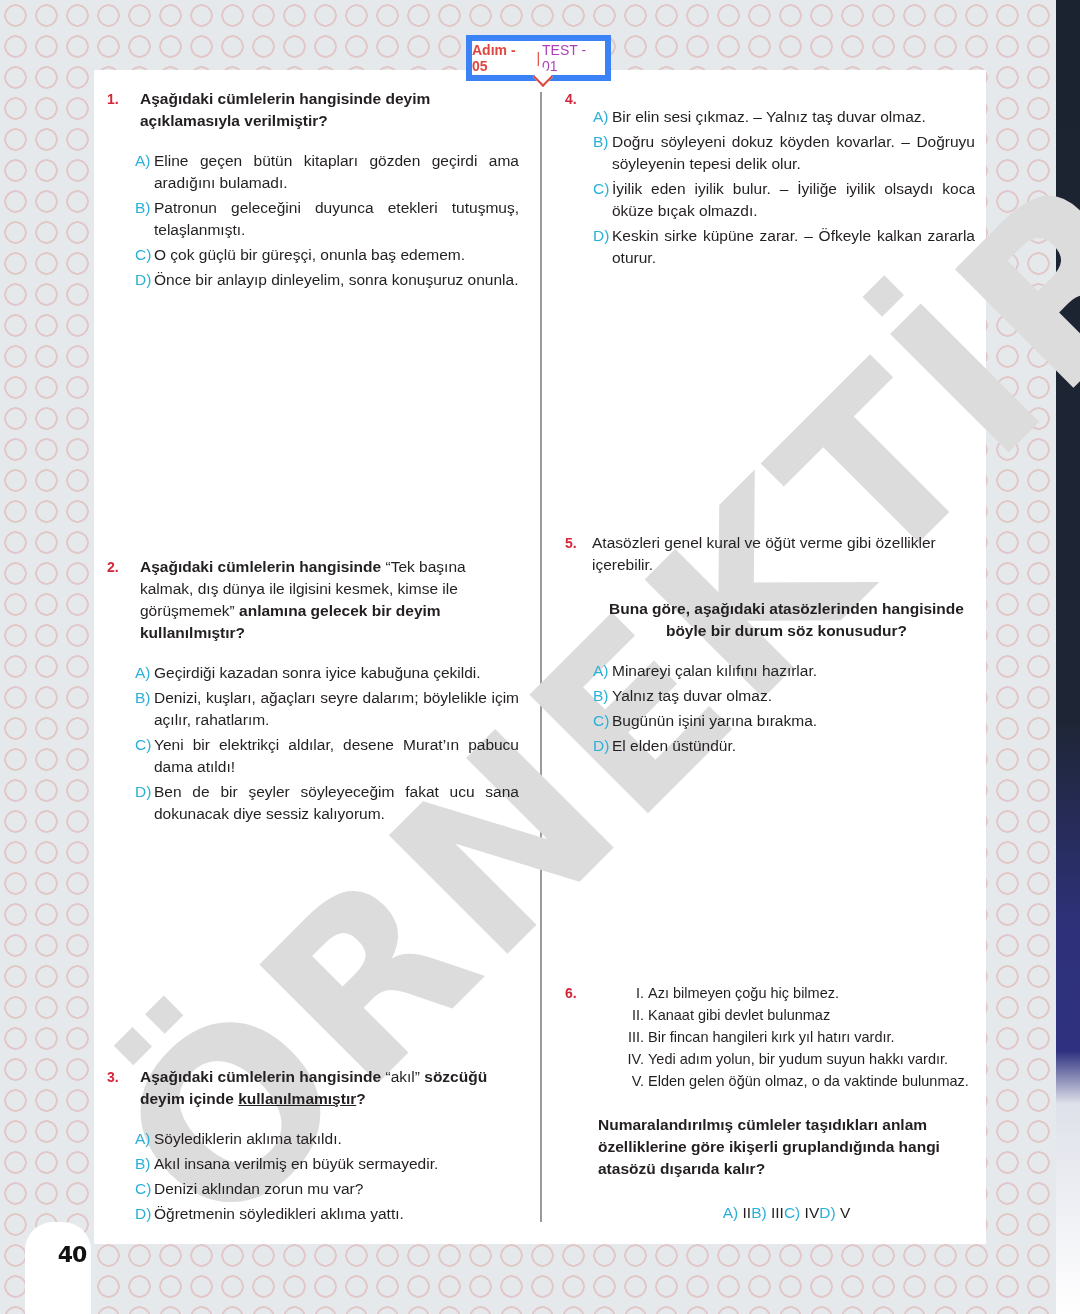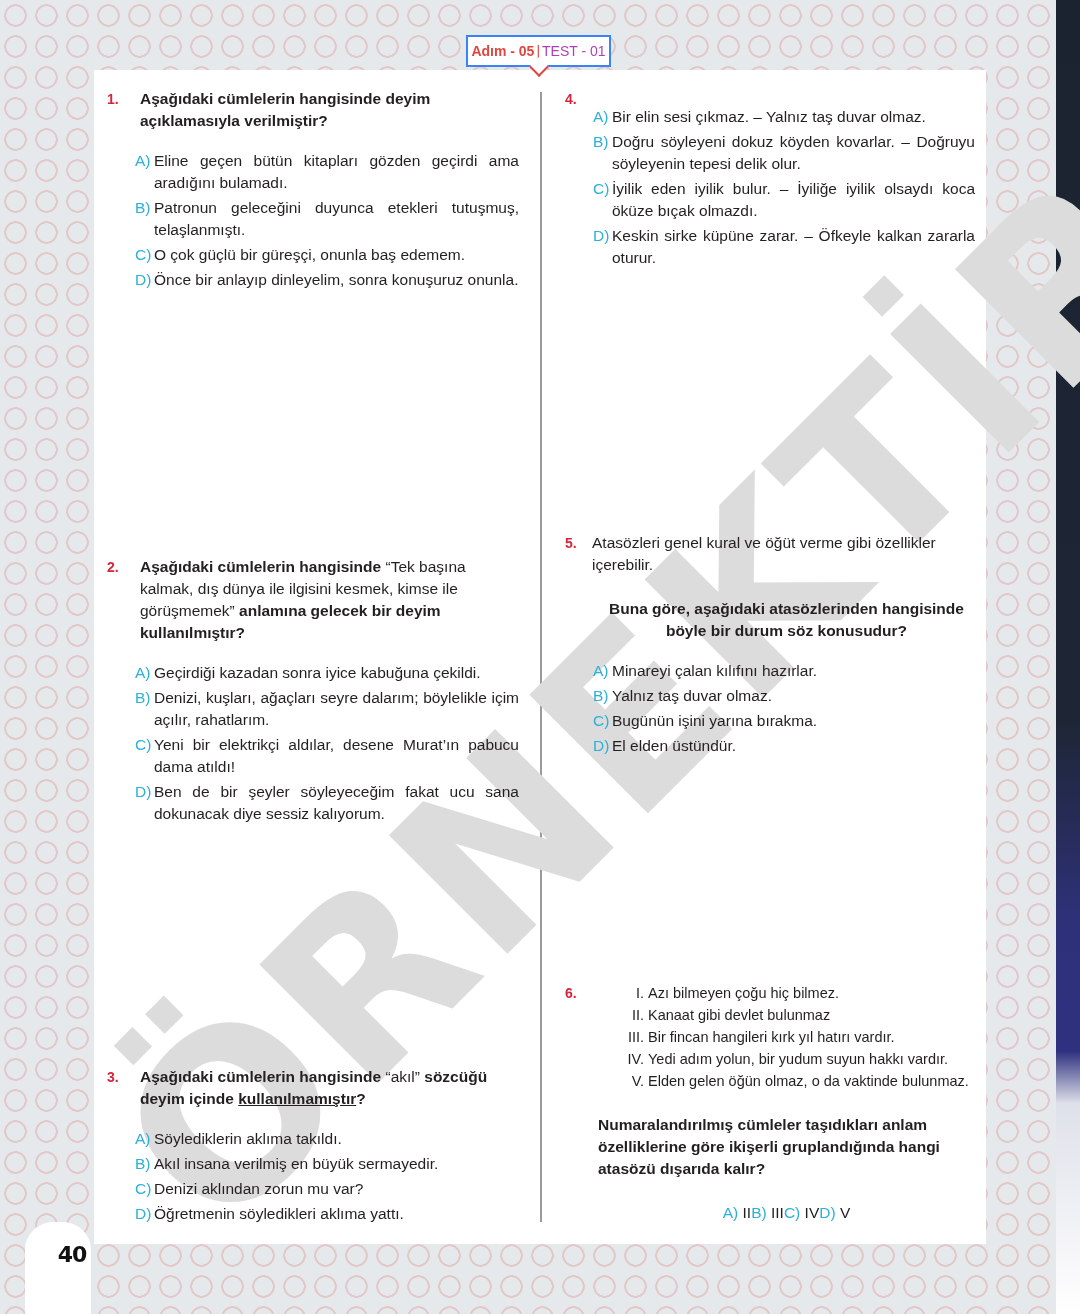--- a/index.html
+++ b/index.html
@@ -19,22 +19,22 @@
   }
   .right-band {
     position:absolute; left:1056px; top:0; width:24px; height:1314px;
     background:linear-gradient(to bottom, #1b2330 0%, #1e2636 55%, #2e3178 70%, #2f3180 80%, #dfe1ea 84%, #ffffff 100%);
   }
   .page {
     position:absolute; left:94px; top:70px; width:892px; height:1174px;
     background:#ffffff;
   }
   .header-badge {
-    position:absolute; left:466px; top:35px; width:145px; height:32px;
-    border:2px solid #3b82f6; background:#ffffff; box-sizing:border-box;
+    position:absolute; left:466px; top:35px; width:145px; height:46px;
+    border:6px solid #3b82f6; background:#ffffff; box-sizing:border-box;
     display:flex; align-items:center; justify-content:center;
     font-size:14px; z-index:5;
   }
   .header-badge .step { color:#e0463f; font-weight:bold; }
   .header-badge .sep { color:#e0463f; margin:0 2px; }
   .header-badge .test { color:#a21caf; font-weight:normal; opacity:0.85; }
   .header-badge .notch {
     position:absolute; left:64px; bottom:-9px; width:12px; height:12px;
     background:#ffffff; border-right:2px solid #e0463f; border-bottom:2px solid #e0463f;
     transform:rotate(45deg);

